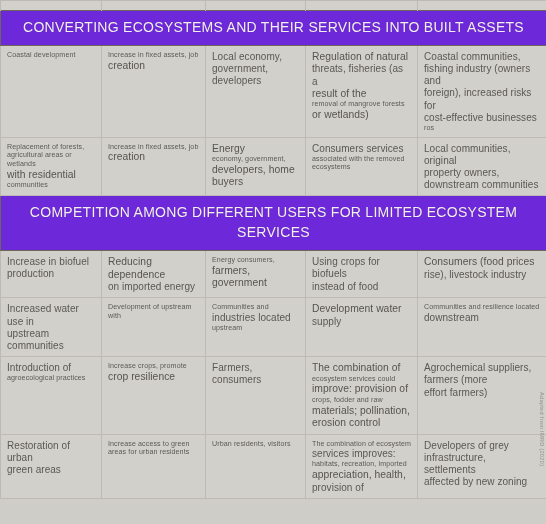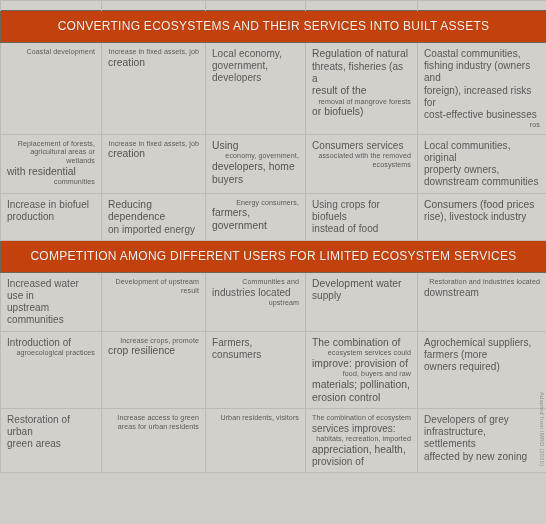--- a/index.html
+++ b/index.html
@@ -30,34 +30,34 @@
     border:1px solid #bdbab4;
     background:#d2d0cb;
     box-sizing:border-box;
     line-height:1.22;
     color:#565450;
   }
   tr.partial td{height:10px;padding:0;border-bottom:none;background:#d2d0cb;}
 
   
   td.band{
-    background:#c2410c;
+    background:#6d28d9;
     color:#f2f0ec;
     text-align:center;
-    font-size:12px;
+    font-size:14px;
     letter-spacing:.28px;
     padding:7px 4px 7px 4px;
     border:1px solid #6e6757;
     line-height:1.42;
     text-shadow:0 0 1px rgba(0,0,0,.18);
   }
   td.band .l2{display:block;}
 
   
-  .sm{font-size:7.1px;letter-spacing:.1px;display:block;color:#5c5a56;text-align:right;}
+  .sm{font-size:7.1px;letter-spacing:.1px;display:block;color:#5c5a56;}
   .lg{font-size:10.3px;letter-spacing:.05px;display:block;color:#56544f;}
   .md{font-size:10px;letter-spacing:.05px;display:block;color:#5a5854;}
   .bd{font-weight:normal;}
 
   
   .wm{
     position:absolute;right:1px;top:392px;
     font-size:5.6px;color:#7d7a73;opacity:.75;
     writing-mode:vertical-rl;
     letter-spacing:.3px;
@@ -100,21 +100,21 @@
           </td>
           <td>
             <span class="md">Local economy,</span>
             <span class="md">government, developers</span>
           </td>
           <td>
             <span class="lg">Regulation of natural</span>
             <span class="md">threats, fisheries (as a</span>
             <span class="lg">result of the</span>
             <span class="sm">removal of mangrove forests</span>
-            <span class="lg">or biofuels)</span>
+            <span class="lg">or wetlands)</span>
           </td>
           <td>
             <span class="md">Coastal communities,</span>
             <span class="md">fishing industry (owners and</span>
             <span class="md">foreign), increased risks for</span>
             <span class="md">cost-effective businesses</span>
             <span class="sm bd">ros</span>
           </td>
         </tr>
         <tr>
@@ -122,37 +122,42 @@
             <span class="sm">Replacement of forests,</span>
             <span class="sm">agricultural areas or wetlands</span>
             <span class="lg">with residential</span>
             <span class="sm">communities</span>
           </td>
           <td>
             <span class="sm">Increase in fixed assets, job</span>
             <span class="lg">creation</span>
           </td>
           <td>
-            <span class="lg">Using</span>
+            <span class="lg">Energy</span>
             <span class="sm">economy, government,</span>
             <span class="lg">developers, home</span>
             <span class="lg">buyers</span>
           </td>
           <td>
             <span class="md">Consumers services</span>
             <span class="sm">associated with the removed</span>
             <span class="sm">ecosystems</span>
           </td>
           <td>
             <span class="md">Local communities, original</span>
             <span class="md">property owners,</span>
             <span class="md">downstream communities</span>
           </td>
         </tr>
         <tr>
+          <td class="band" colspan="5">
+            <span class="l2">COMPETITION AMONG DIFFERENT USERS FOR LIMITED ECOSYSTEM SERVICES</span>
+          </td>
+        </tr>
+        <tr>
           <td>
             <span class="md">Increase in biofuel</span>
             <span class="md">production</span>
           </td>
           <td>
             <span class="lg">Reducing dependence</span>
             <span class="md">on imported energy</span>
           </td>
           <td>
             <span class="sm">Energy consumers,</span>
@@ -161,71 +166,66 @@
           <td>
             <span class="md">Using crops for biofuels</span>
             <span class="md">instead of food</span>
           </td>
           <td>
             <span class="lg">Consumers (food prices</span>
             <span class="md">rise), livestock industry</span>
           </td>
         </tr>
         <tr>
-          <td class="band" colspan="5">
-            <span class="l2">COMPETITION AMONG DIFFERENT USERS FOR LIMITED ECOSYSTEM SERVICES</span>
-          </td>
-        </tr>
-        <tr>
           <td>
             <span class="md">Increased water use in</span>
             <span class="md">upstream communities</span>
           </td>
           <td>
             <span class="sm">Development of upstream</span>
-            <span class="sm">result</span>
+            <span class="sm">with</span>
           </td>
           <td>
             <span class="sm">Communities and</span>
             <span class="md">industries located</span>
             <span class="sm">upstream</span>
           </td>
           <td>
             <span class="lg">Development water</span>
             <span class="md">supply</span>
           </td>
           <td>
-            <span class="sm">Restoration and industries located</span>
+            <span class="sm">Communities and resilience located</span>
             <span class="md">downstream</span>
           </td>
         </tr>
         <tr>
           <td>
             <span class="md">Introduction of</span>
             <span class="sm">agroecological practices</span>
           </td>
           <td>
             <span class="sm">Increase crops, promote</span>
             <span class="lg">crop resilience</span>
           </td>
           <td>
             <span class="md">Farmers, consumers</span>
           </td>
           <td>
             <span class="lg">The combination of</span>
             <span class="sm">ecosystem services could</span>
             <span class="lg">improve: provision of</span>
-            <span class="sm">food, buyers and raw</span>
+            <span class="sm">crops, fodder and raw</span>
             <span class="lg">materials; pollination,</span>
             <span class="lg">erosion control</span>
           </td>
           <td>
             <span class="md">Agrochemical suppliers,</span>
             <span class="md">farmers (more</span>
-            <span class="md">owners required)</span>
+            <span class="md">effort farmers)</span>
           </td>
         </tr>
         <tr>
           <td>
             <span class="md">Restoration of urban</span>
             <span class="md">green areas</span>
           </td>
           <td>
             <span class="sm">Increase access to green</span>
             <span class="sm">areas for urban residents</span>

